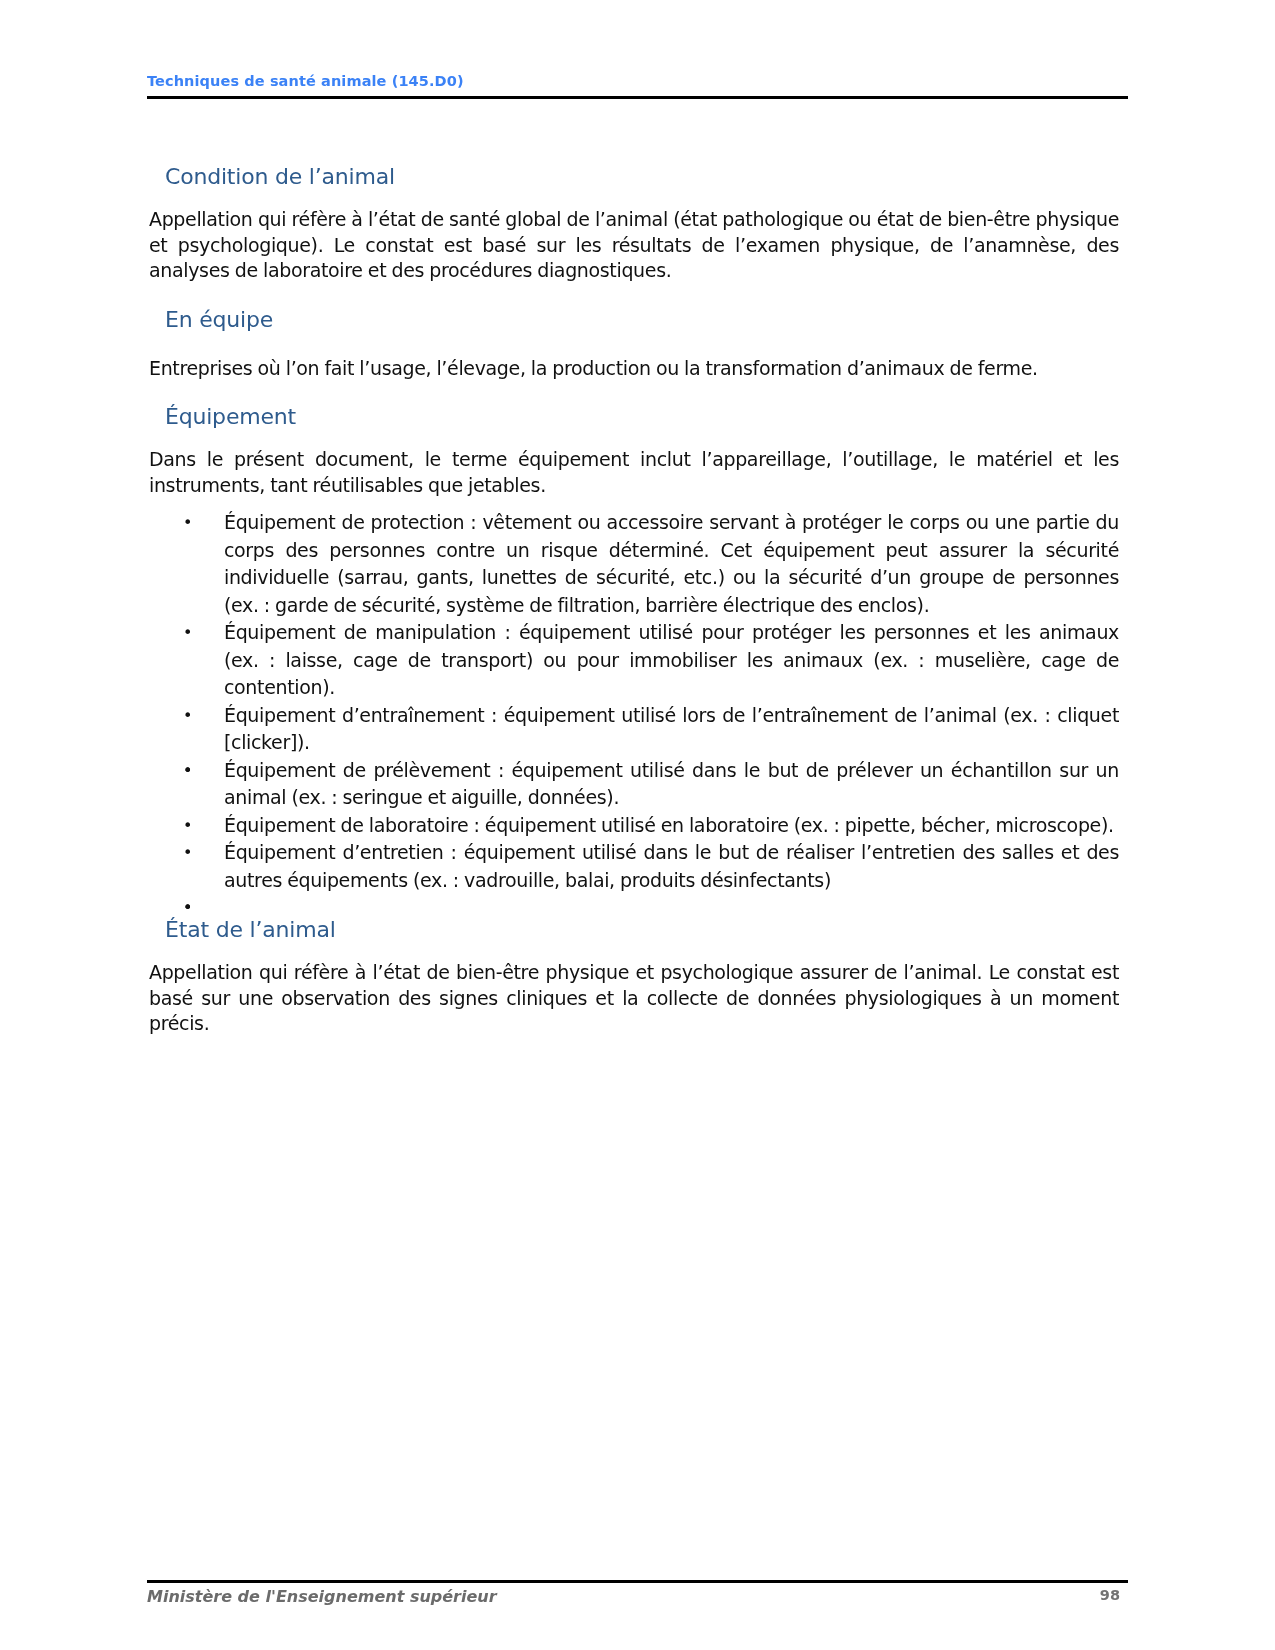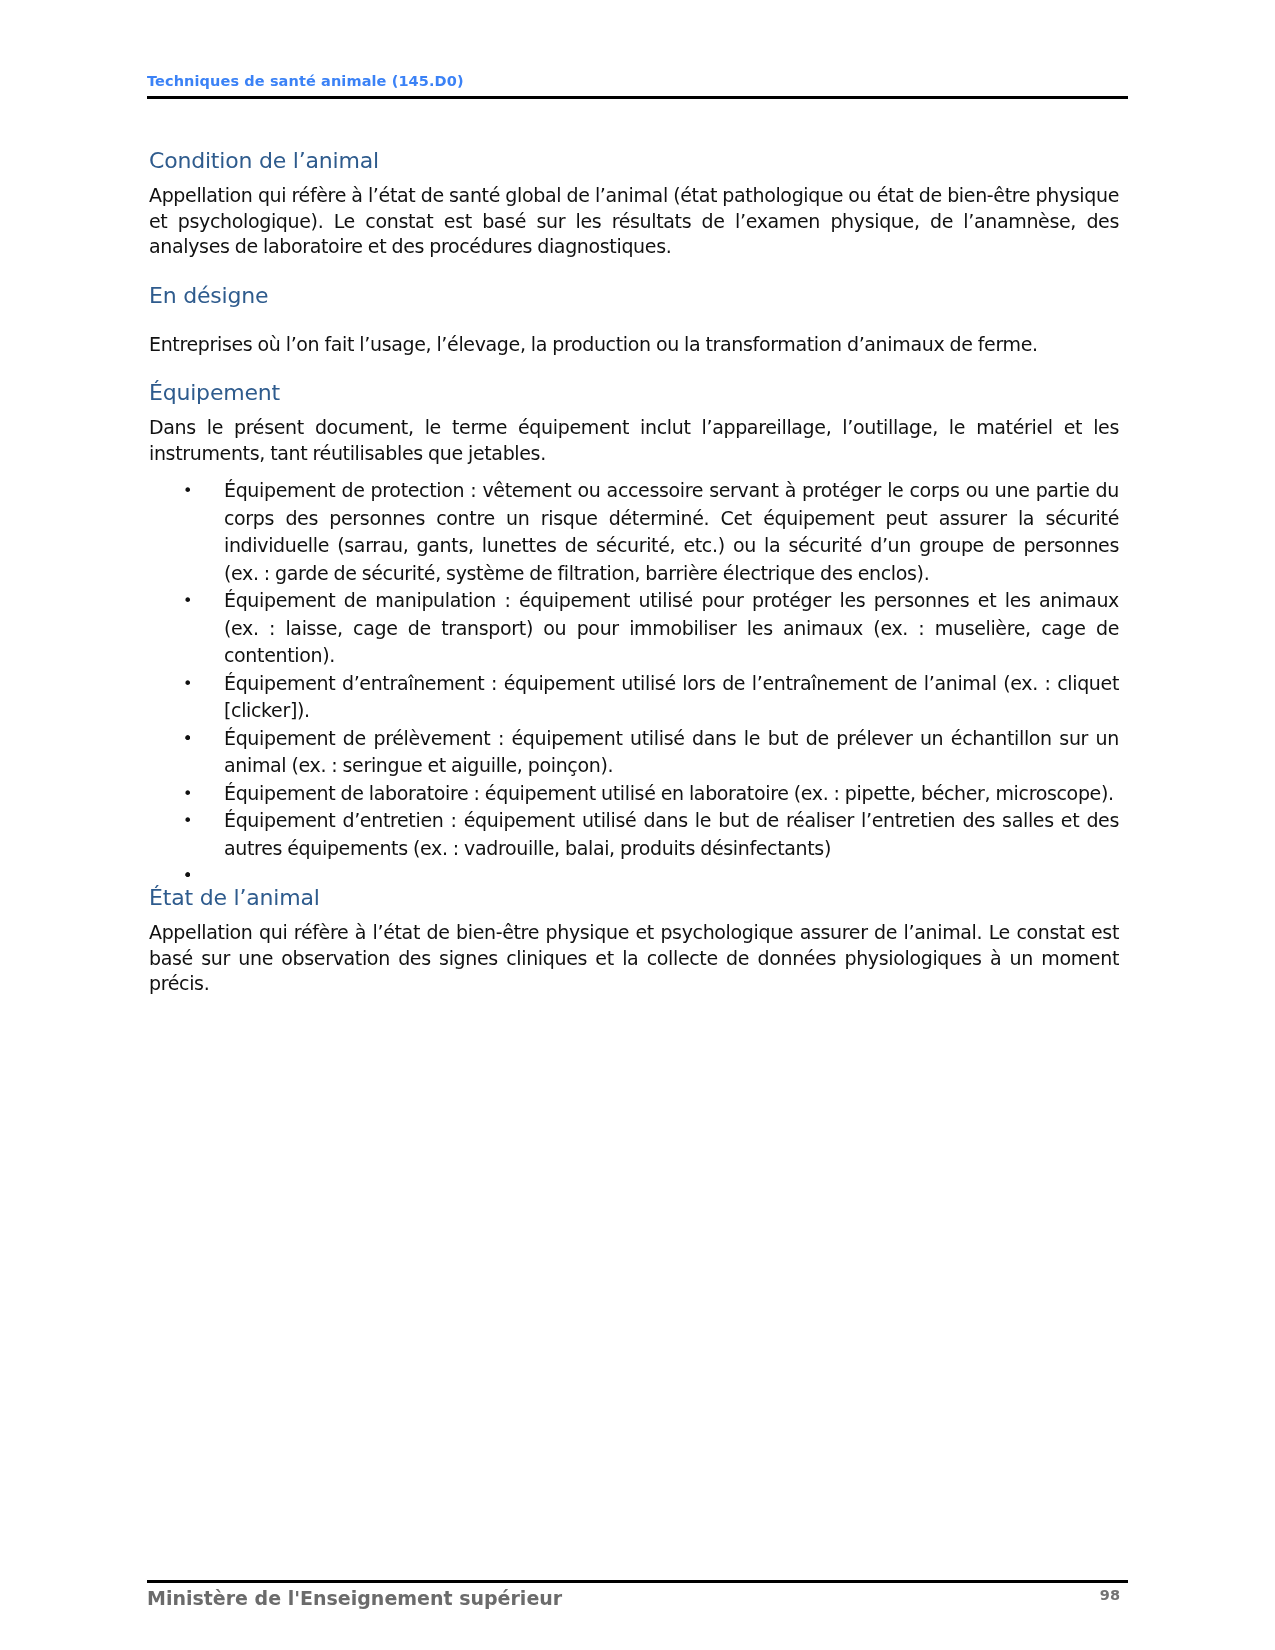--- a/index.html
+++ b/index.html
@@ -5,66 +5,66 @@
   html, body { margin: 0; padding: 0; background: #ffffff; }
   body { width: 1275px; height: 1650px; position: relative; overflow: hidden;
          font-family: "DejaVu Sans", sans-serif; color: #111; }
   .page-header { position: absolute; left: 147px; top: 72px; width: 981px; }
   .header-title { font-family: "DejaVu Sans", sans-serif; font-weight: bold; font-size: 14.5px;
                   color: #3b82f6; letter-spacing: 0.1px; line-height: 18px; }
   .header-rule { margin-top: 6px; height: 3px; background: #000; }
 
   .content { position: absolute; left: 149px; top: 147px; width: 970px; }
   .term-heading { font-family: "DejaVu Sans", sans-serif; font-size: 22px; color: #2e5b8d;
-                  font-weight: normal; margin: 0; line-height: 28px; letter-spacing: -0.2px; }
+                  font-weight: normal; margin: 16px; line-height: 28px; letter-spacing: -0.2px; }
   .term-body { font-family: "DejaVu Sans", sans-serif; font-size: 19px; line-height: 25.5px;
                text-align: justify; margin: 8px 0 0 0; letter-spacing: -0.35px; word-spacing: -0.5px; }
   .term { margin-bottom: 22px; }
   ul.term-list { list-style: none; padding: 0; margin: 11px 0 0 0; }
   ul.term-list li { position: relative; padding-left: 75px; font-size: 19px; line-height: 27.5px;
                     text-align: justify; letter-spacing: -0.35px; word-spacing: -0.5px; }
   ul.term-list li .bullet { position: absolute; left: 34px; top: 0; font-size: 16px; }
 
   .page-footer { position: absolute; left: 147px; top: 1580px; width: 981px; }
   .footer-rule { height: 3px; background: #000; }
   .footer-row { display: flex; justify-content: space-between; margin-top: 4px; }
-  .footer-text { font-family: "DejaVu Sans", sans-serif; font-weight: bold; font-size: 19px; color: #6b6b6b; }
+  .footer-text { font-family: "DejaVu Sans", sans-serif; font-weight: bold; font-size: 16px; color: #6b6b6b; font-style: italic; }
   .page-number { font-family: "DejaVu Sans", sans-serif; font-weight: bold; font-size: 14.5px; color: #737373; padding-right: 8px; }
 </style>
 </head>
 <body>
 
 <div class="page-header">
   <div class="header-title">Techniques de santé animale (145.D0)</div>
   <div class="header-rule"></div>
 </div>
 
 <div class="content">
   <section class="term">
     <h2 class="term-heading">Condition de l’animal</h2>
     <p class="term-body">Appellation qui réfère à l’état de santé global de l’animal (état pathologique ou état de bien-être physique et psychologique). Le constat est basé sur les résultats de l’examen physique, de l’anamnèse, des analyses de laboratoire et des procédures diagnostiques.</p>
   </section>
 
   <section class="term">
-    <h2 class="term-heading">En désigne</h2>
+    <h2 class="term-heading">En équipe</h2>
   </section>
 
   <section class="term">
     <p class="term-body">Entreprises où l’on fait l’usage, l’élevage, la production ou la transformation d’animaux de ferme.</p>
   </section>
 
   <section class="term">
     <h2 class="term-heading">Équipement</h2>
     <p class="term-body">Dans le présent document, le terme équipement inclut l’appareillage, l’outillage, le matériel et les instruments, tant réutilisables que jetables.</p>
     <ul class="term-list">
       <li><span class="bullet">•</span><span>Équipement de protection : vêtement ou accessoire servant à protéger le corps ou une partie du corps des personnes contre un risque déterminé. Cet équipement peut assurer la sécurité individuelle (sarrau, gants, lunettes de sécurité, etc.) ou la sécurité d’un groupe de personnes (ex. : garde de sécurité, système de filtration, barrière électrique des enclos).</span></li>
       <li><span class="bullet">•</span><span>Équipement de manipulation : équipement utilisé pour protéger les personnes et les animaux (ex. : laisse, cage de transport) ou pour immobiliser les animaux (ex. : muselière, cage de contention).</span></li>
       <li><span class="bullet">•</span><span>Équipement d’entraînement : équipement utilisé lors de l’entraînement de l’animal (ex. : cliquet [clicker]).</span></li>
       <li><span class="bullet">•</span></li>
-      <li><span class="bullet">•</span><span>Équipement de prélèvement : équipement utilisé dans le but de prélever un échantillon sur un animal (ex. : seringue et aiguille, poinçon).</span></li>
+      <li><span class="bullet">•</span><span>Équipement de prélèvement : équipement utilisé dans le but de prélever un échantillon sur un animal (ex. : seringue et aiguille, données).</span></li>
       <li><span class="bullet">•</span><span>Équipement de laboratoire : équipement utilisé en laboratoire (ex. : pipette, bécher, microscope).</span></li>
       <li><span class="bullet">•</span><span>Équipement d’entretien : équipement utilisé dans le but de réaliser l’entretien des salles et des autres équipements (ex. : vadrouille, balai, produits désinfectants)</span></li>
       <li><span class="bullet">•</span></li>
       <li><span class="bullet">•</span></li>
     </ul>
   </section>
 
   <section class="term">
     <h2 class="term-heading">État de l’animal</h2>
     <p class="term-body">Appellation qui réfère à l’état de bien-être physique et psychologique assurer de l’animal. Le constat est basé sur une observation des signes cliniques et la collecte de données physiologiques à un moment précis.</p>

